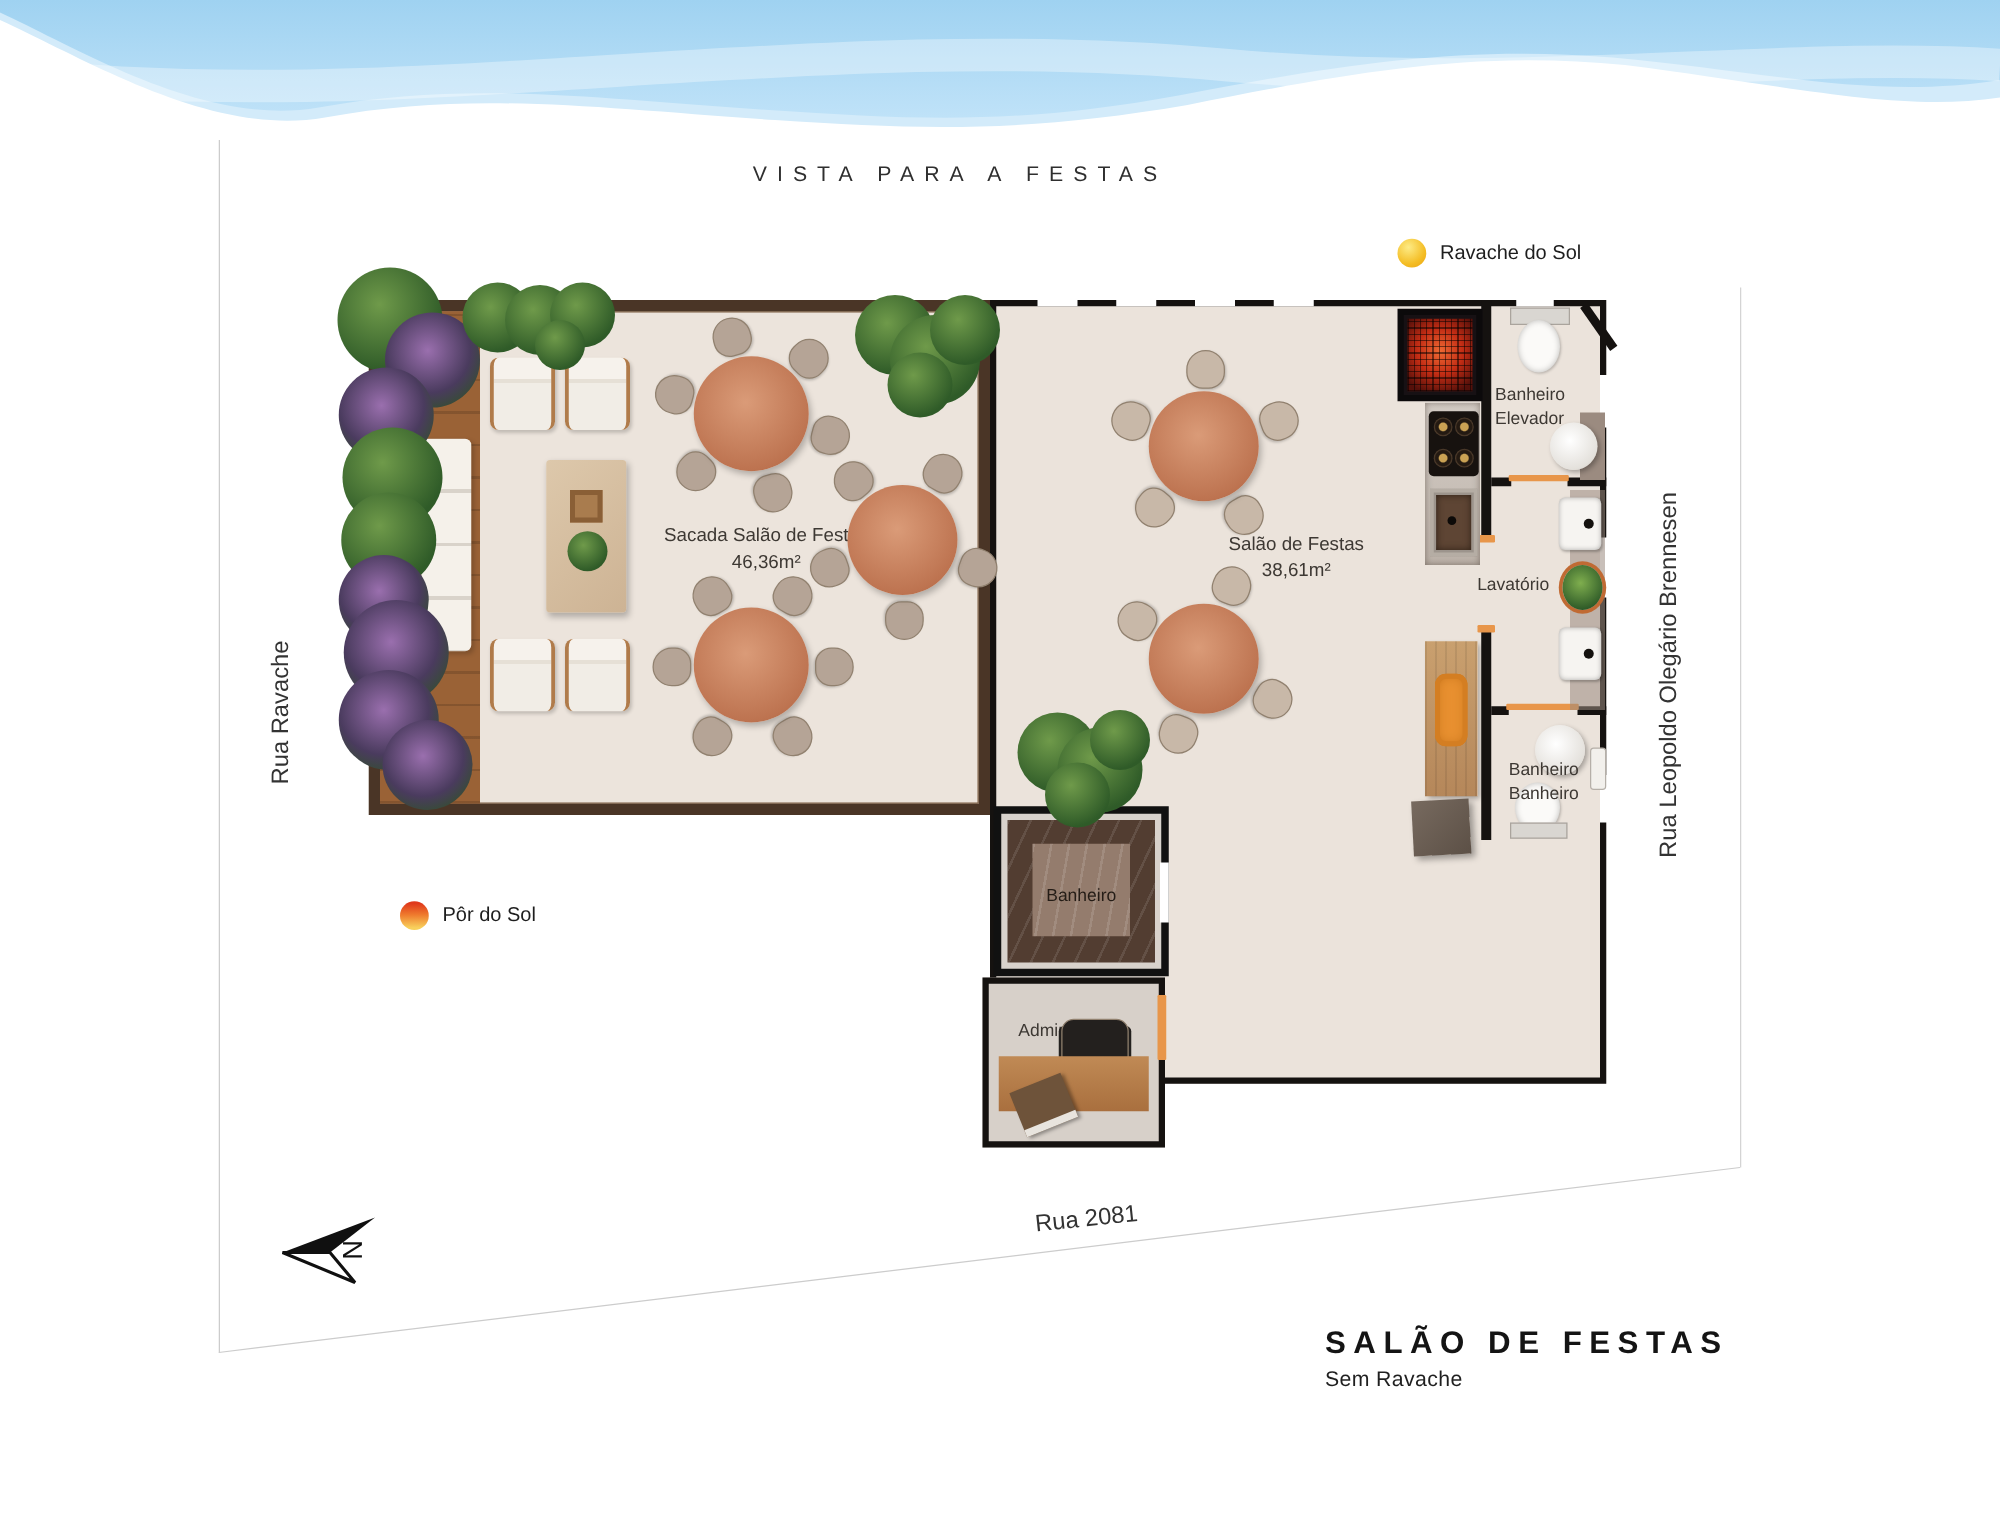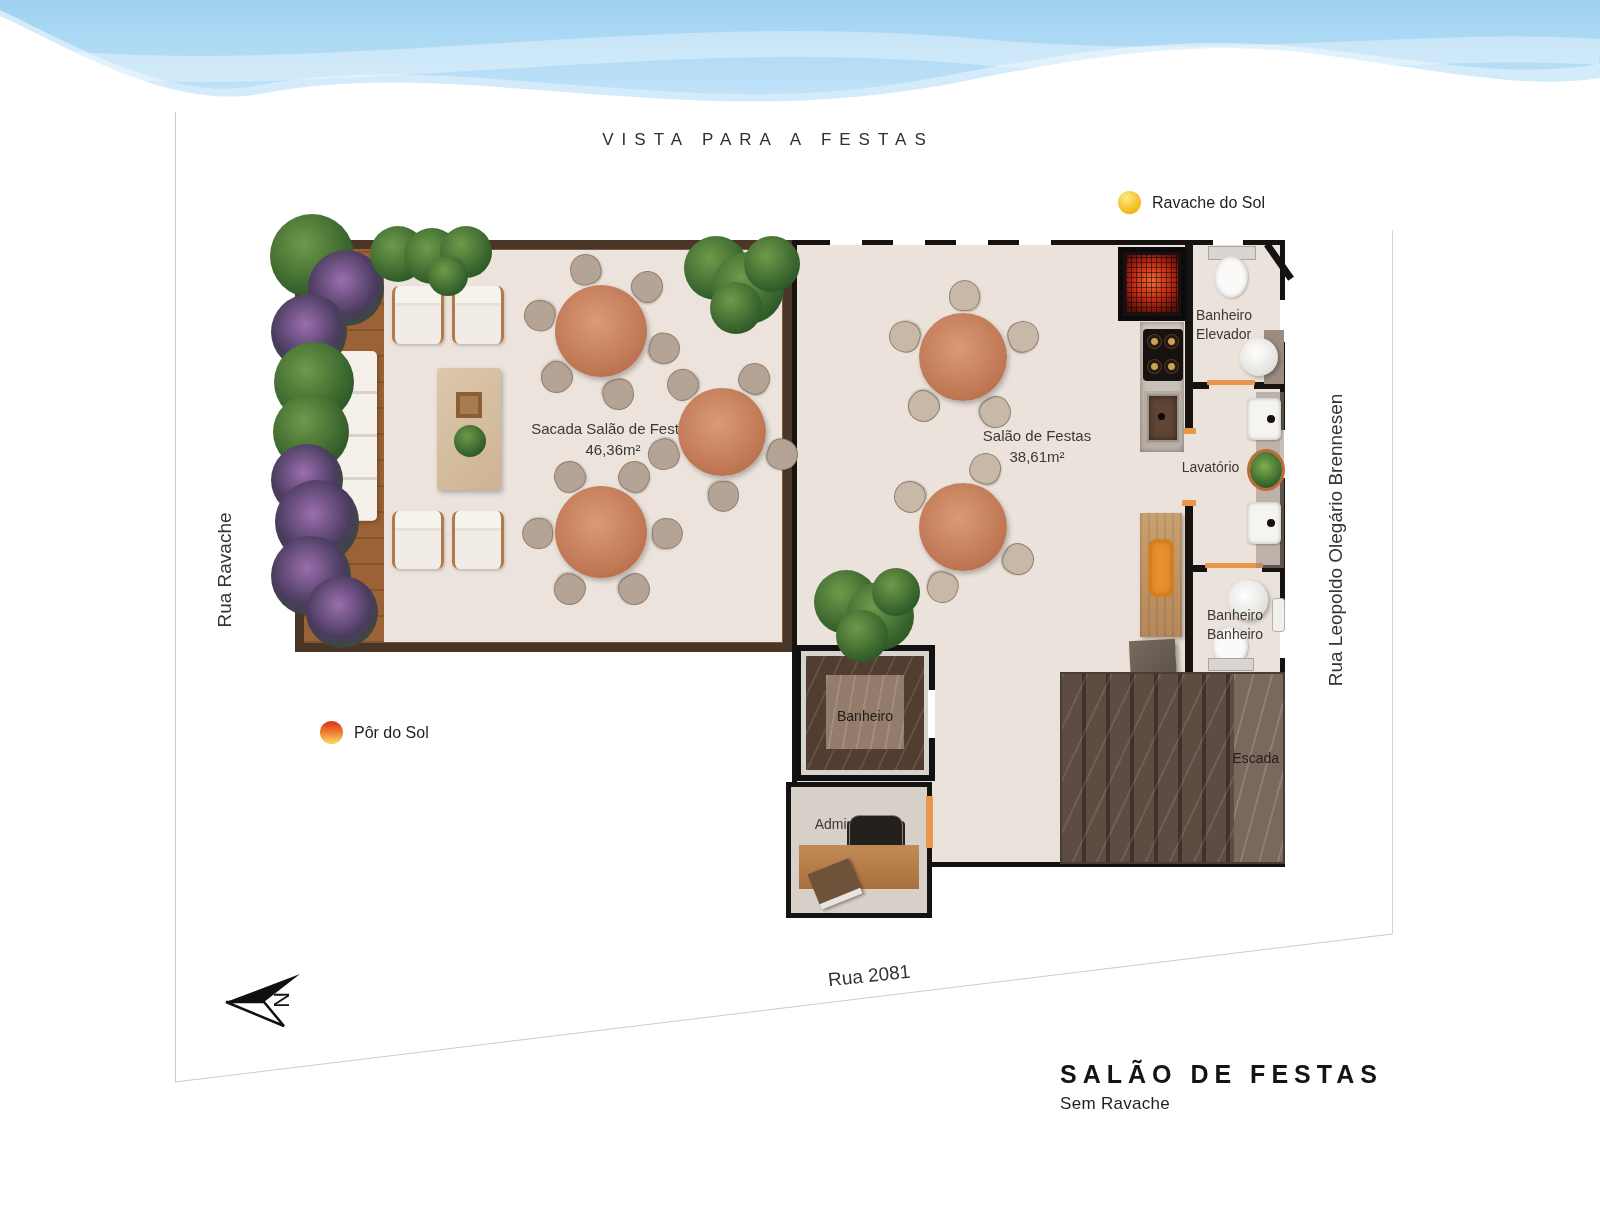--- a/index.html
+++ b/index.html
@@ -254,25 +254,20 @@
   <div class="abs win" style="left:928px;top:690px;width:7px;height:48px;"></div>
 
   <div id="admin" class="abs">
     <div class="roomlabel" style="position:absolute;left:0;right:0;top:28px;">Administração</div>
     <div class="chair"></div>
     <div class="desk"></div>
     <div class="book"></div>
   </div>
   <div class="abs doorjamb" style="left:926px;top:796px;width:7px;height:52px;"></div>
 
-  <div id="stairs" class="abs">
-    <div class="treads"></div>
-    <div class="landing"></div>
-    <div class="lbl">Escada</div>
-  </div>
 
   <div class="abs arealabel" style="left:937px;top:425px;width:200px;">
     <span>Salão de Festas</span><br>
     <span>38,61m²</span>
   </div>
 
   <div class="abs roomlabel" style="left:1196px;top:306px;text-align:left;">
     <span>Banheiro</span><br>
     <span>Elevador</span>
   </div>

